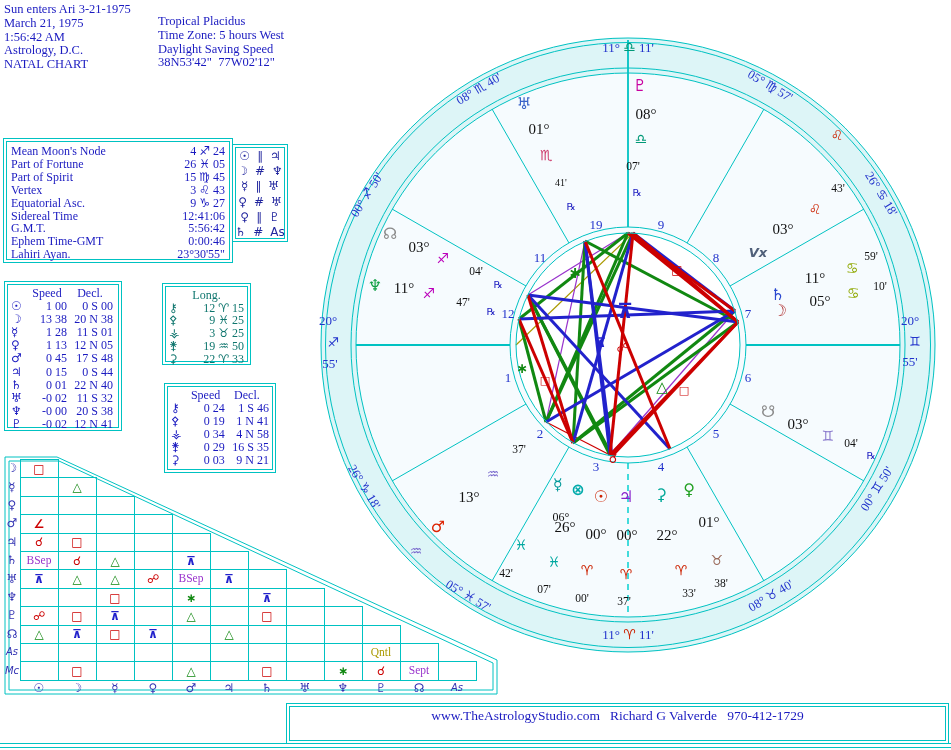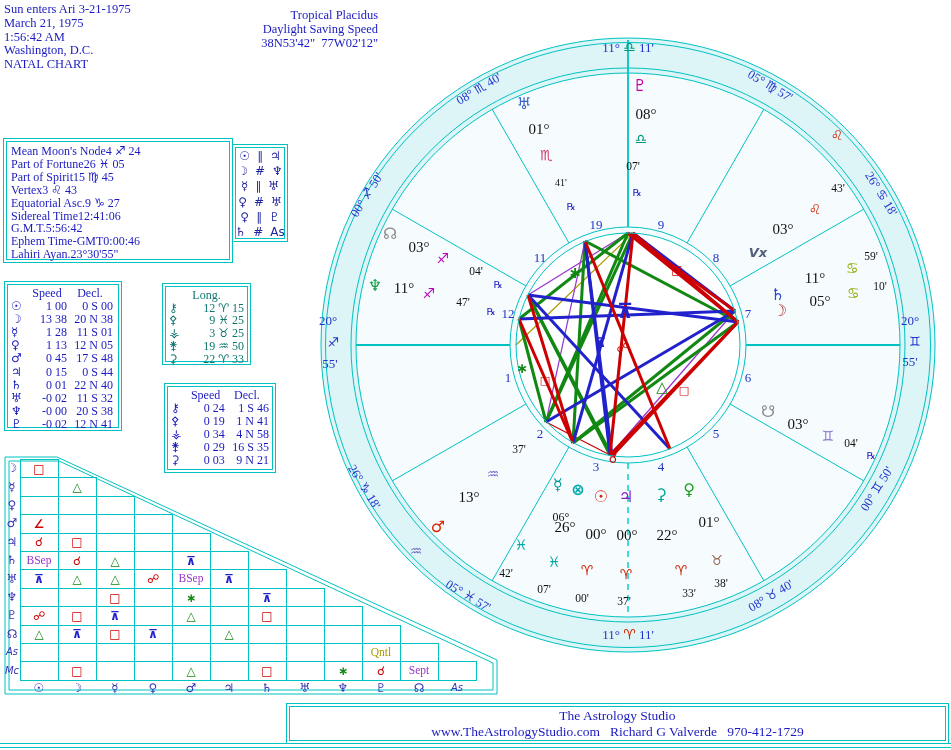--- a/index.html
+++ b/index.html
@@ -3,21 +3,21 @@
 <meta charset="utf-8">
 <style>
   html,body{margin:0;padding:0;background:#fff;}
   #page{position:relative;width:951px;height:750px;background:#fff;overflow:hidden;
         font-family:"Liberation Serif","DejaVu Sans",serif;}
   .abs{position:absolute;}
   .ctr{position:absolute;transform:translate(-50%,-50%);white-space:nowrap;line-height:1;}
   .glyphf{font-family:"DejaVu Sans",sans-serif;}
   .cbox{position:absolute;border:1px solid #00C2C2;box-shadow:0 0 0 2px #fff,0 0 0 3px #00C2C2;background:#fff;}
   .hline{font-size:12.5px;line-height:13.8px;color:#1A1AC0;white-space:pre;}
-  .prow{display:flex;justify-content:flex-start;font-size:12px;line-height:12.9px;color:#1A1AC0;}
+  .prow{display:flex;justify-content:space-between;font-size:12px;line-height:12.9px;color:#1A1AC0;}
   .parrow{display:flex;justify-content:center;gap:7px;font-size:12px;line-height:15.2px;color:#22269E;
           font-family:"DejaVu Sans",sans-serif;}
   .sdrow{display:flex;font-size:12px;line-height:13.1px;color:#1A1AC0;}
   .sg{width:16px;}
   .ss{width:40px;text-align:right;}
   .sd{width:46px;text-align:right;}
   .lrow{display:flex;font-size:12px;line-height:12.7px;color:#0f766e;}
   .lg{width:16px;}
   .lv{flex:1;text-align:right;}
   .gcell{position:absolute;border:1px solid #00C2C2;box-sizing:border-box;}
@@ -102,25 +102,26 @@
     <g fill="none" stroke="#00C2C2">
       <path d="M5,457 H57 L497,660 V694 H5 Z"></path>
       <path d="M9,461 H59 L493,663 V690 H9 Z"></path>
     </g>
   </svg>
 
   <div class="abs" style="left:4px;top:3px;">
     <div class="hline">Sun enters Ari 3-21-1975</div>
     <div class="hline">March 21, 1975</div>
     <div class="hline">1:56:42 AM</div>
-    <div class="hline">Washington, D.C.</div>
+    <div class="hline">Astrology, D.C.</div>
     <div class="hline">NATAL CHART</div>
   </div>
-  <div class="abs" style="left:158px;top:9px;width:220px;text-align:right;">
+  <div class="abs" style="left:158px;top:15px;width:220px;text-align:left;">
     <div class="hline">Tropical Placidus</div>
+    <div class="hline">Time Zone: 5 hours West</div>
     <div class="hline">Daylight Saving Speed</div>
     <div class="hline">38N53'42"  77W02'12"</div>
   </div>
 
   <div class="cbox" style="left:6px;top:141px;width:214px;height:111px;padding:3px 4px;">
     <div id="points-rows">
         <div class="prow">
           <span>Mean Moon's Node</span>
           <span>4 ♐ 24</span>
         </div>
@@ -568,18 +569,17 @@
     <span class="ctr angle asign" style="left:333px;top:342px;">♐</span>
     <span class="ctr angle" style="left:330px;top:363px;">55'</span>
   </div>
   <div>
     <span class="ctr angle" style="left:910px;top:320px;">20°</span>
     <span class="ctr angle asign" style="left:915px;top:341px;">♊</span>
     <span class="ctr angle" style="left:910px;top:361px;">55'</span>
   </div>
 
   <div class="cbox" id="footer-box" style="left:289px;top:706px;width:655px;height:32px;padding-top:1px;">
-    <div>The Astrology Studio</div>
     <div>www.TheAstrologyStudio.com   Richard G Valverde   970-412-1729</div>
   </div>
 
   <div class="abs" style="left:0;top:743px;width:951px;height:3px;border-top:1px solid #00C2C2;border-bottom:1px solid #00C2C2;"></div>
 </div>
 
 </body></html>

